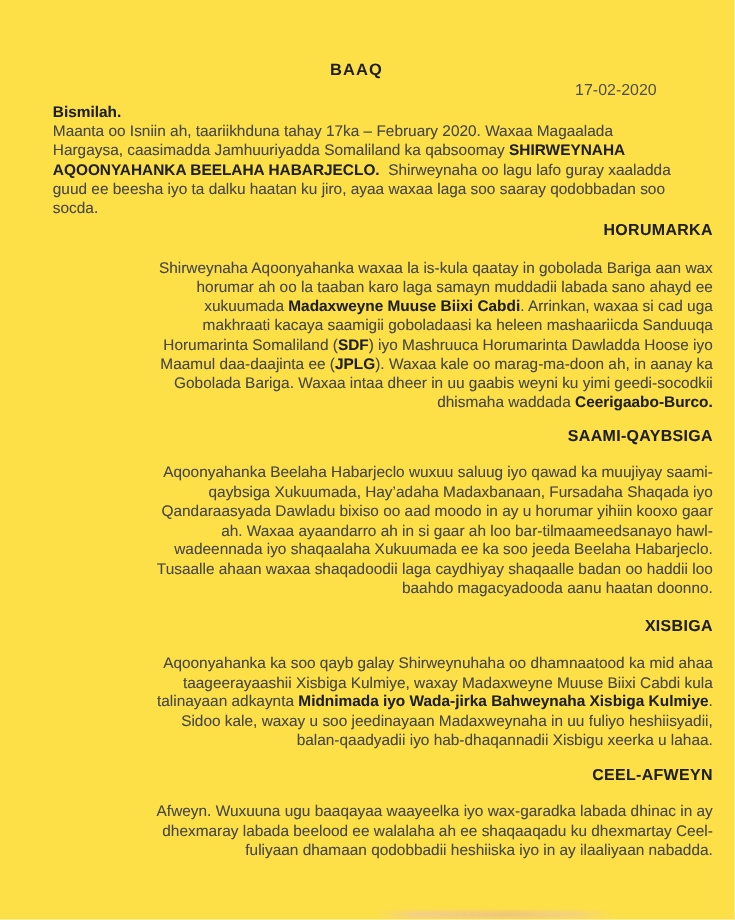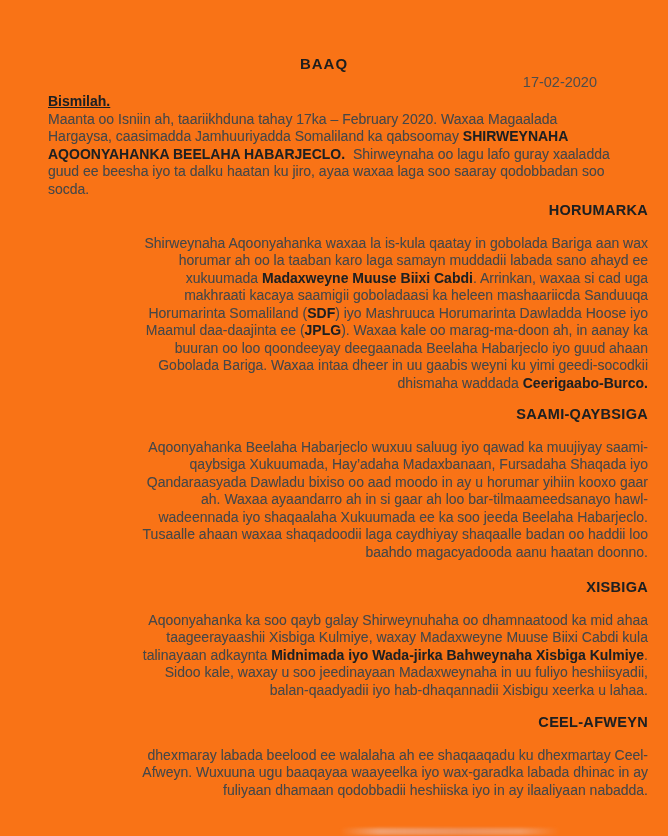--- a/index.html
+++ b/index.html
@@ -5,21 +5,21 @@
   html, body { margin: 0; padding: 0; }
   body {
     width: 668px; height: 836px;
     background: #ffffff;
     font-family: "Liberation Sans", sans-serif;
     overflow: hidden;
   }
   .page {
     position: relative;
     width: 668px; height: 836px;
-    background: #f97316;
+    background: #fde047;
     color: #474747;
   }
   .doc-title {
     position: absolute;
     top: 55px; left: 0; width: 648px;
     text-align: center;
     font-weight: bold;
     font-size: 15px;
     letter-spacing: 1px;
     color: #1e1e1e;
@@ -33,21 +33,21 @@
   .content {
     position: absolute;
     top: 93px; left: 48px; right: 20px;
     font-size: 14px;
     line-height: 17.5px;
     color: #474747;
     text-shadow: 0 0 0.6px rgba(90,90,90,0.35);
   }
   .line { white-space: pre; }
   .b, .heading { font-weight: bold; color: #1f1f1f; }
-  .intro-heading { font-weight: bold; color: #1f1f1f; text-decoration: underline; }
+  .intro-heading { font-weight: bold; color: #1f1f1f; }
   .section { margin-left: 47px; text-align: right; }
   .section .heading {
     font-size: 14.5px;
     letter-spacing: 0.3px;
     margin: 14px 0 15px 0;
   }
   .section:nth-child(1) .heading { margin-top: 4px; }
   .section:nth-child(3) .heading { margin-top: 18px; }
   .section:nth-child(4) .heading { margin-top: 15px; }
   .smudge {
@@ -81,21 +81,20 @@
       </div>
     <div id="sections">
         <div class="section">
           <div class="line heading">HORUMARKA</div>
           <div class="line"><span>Shirweynaha Aqoonyahanka waxaa la is-kula qaatay in gobolada Bariga aan wax</span></div>
           <div class="line"><span>horumar ah oo la taaban karo laga samayn muddadii labada sano ahayd ee</span></div>
           <div class="line"><span>xukuumada </span><span class="b">Madaxweyne Muuse Biixi Cabdi</span><span>. Arrinkan, waxaa si cad uga</span></div>
           <div class="line"><span>makhraati kacaya saamigii goboladaasi ka heleen mashaariicda Sanduuqa</span></div>
           <div class="line"><span>Horumarinta Somaliland (</span><span class="b">SDF</span><span>) iyo Mashruuca Horumarinta Dawladda Hoose iyo</span></div>
           <div class="line"><span>Maamul daa-daajinta ee (</span><span class="b">JPLG</span><span>). Waxaa kale oo marag-ma-doon ah, in aanay ka</span></div>
-          <div class="line"><span>buuran oo loo qoondeeyay deegaanada Beelaha Habarjeclo iyo guud ahaan</span></div>
           <div class="line"><span>Gobolada Bariga. Waxaa intaa dheer in uu gaabis weyni ku yimi geedi-socodkii</span></div>
           <div class="line"><span>dhismaha waddada </span><span class="b">Ceerigaabo-Burco.</span></div>
         </div>
         <div class="section">
           <div class="line heading">SAAMI-QAYBSIGA</div>
           <div class="line"><span>Aqoonyahanka Beelaha Habarjeclo wuxuu saluug iyo qawad ka muujiyay saami-</span></div>
           <div class="line"><span>qaybsiga Xukuumada, Hay’adaha Madaxbanaan, Fursadaha Shaqada iyo</span></div>
           <div class="line"><span>Qandaraasyada Dawladu bixiso oo aad moodo in ay u horumar yihiin kooxo gaar</span></div>
           <div class="line"><span>ah. Waxaa ayaandarro ah in si gaar ah loo bar-tilmaameedsanayo hawl-</span></div>
           <div class="line"><span>wadeennada iyo shaqaalaha Xukuumada ee ka soo jeeda Beelaha Habarjeclo.</span></div>
@@ -105,20 +104,20 @@
         <div class="section">
           <div class="line heading">XISBIGA</div>
           <div class="line"><span>Aqoonyahanka ka soo qayb galay Shirweynuhaha oo dhamnaatood ka mid ahaa</span></div>
           <div class="line"><span>taageerayaashii Xisbiga Kulmiye, waxay Madaxweyne Muuse Biixi Cabdi kula</span></div>
           <div class="line"><span>talinayaan adkaynta </span><span class="b">Midnimada iyo Wada-jirka Bahweynaha Xisbiga Kulmiye</span><span>.</span></div>
           <div class="line"><span>Sidoo kale, waxay u soo jeedinayaan Madaxweynaha in uu fuliyo heshiisyadii,</span></div>
           <div class="line"><span>balan-qaadyadii iyo hab-dhaqannadii Xisbigu xeerka u lahaa.</span></div>
         </div>
         <div class="section">
           <div class="line heading">CEEL-AFWEYN</div>
+          <div class="line"><span>Afweyn. Wuxuuna ugu baaqayaa waayeelka iyo wax-garadka labada dhinac in ay</span></div>
           <div class="line"><span>dhexmaray labada beelood ee walalaha ah ee shaqaaqadu ku dhexmartay Ceel-</span></div>
-          <div class="line"><span>Afweyn. Wuxuuna ugu baaqayaa waayeelka iyo wax-garadka labada dhinac in ay</span></div>
           <div class="line"><span>fuliyaan dhamaan qodobbadii heshiiska iyo in ay ilaaliyaan nabadda.</span></div>
         </div>
       </div>
   </div>
   <div class="smudge"></div>
 </div>
 
 </body></html>

